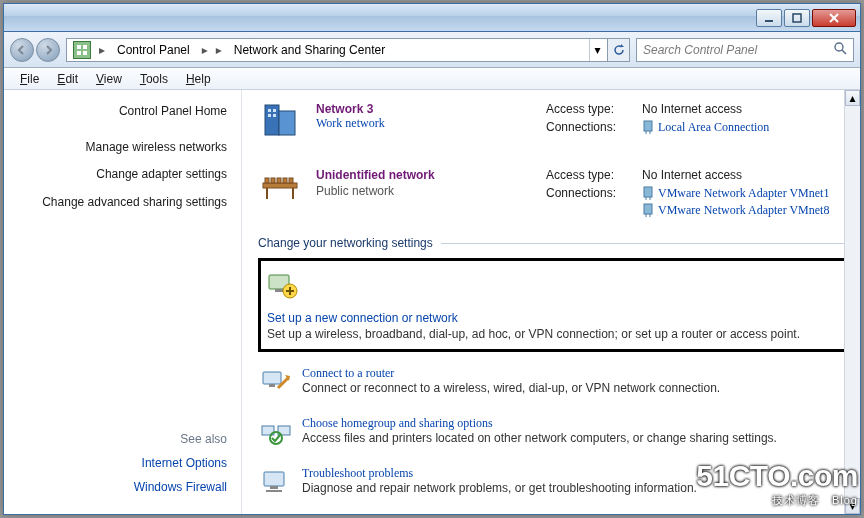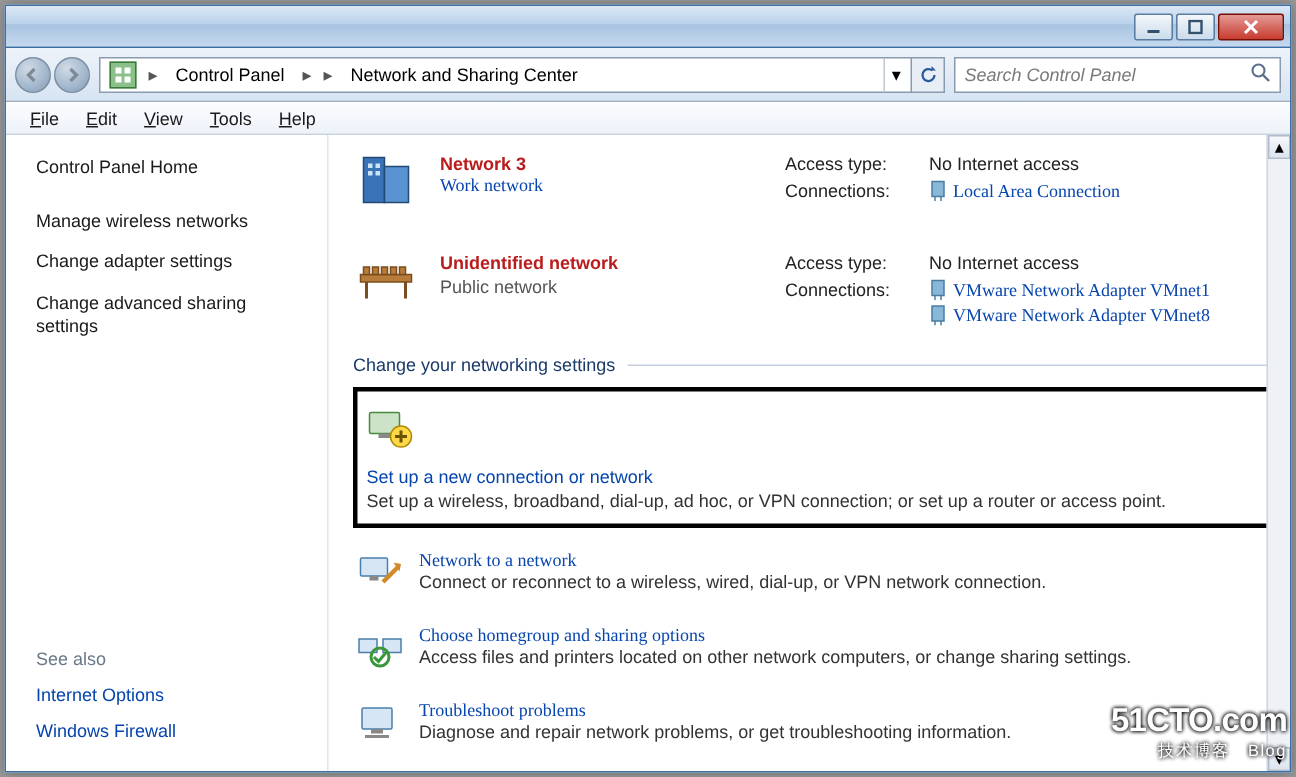--- a/index.html
+++ b/index.html
@@ -20,52 +20,52 @@
   .bc-sep { width:14px; height:100%; display:flex; align-items:center; justify-content:center; color:#555; }
   .bc-spacer { flex:1; }
   .bc-dd { width:16px; display:flex; align-items:center; justify-content:center; border-left:1px solid #c0c8d0; height:100%; }
   .refresh { width:22px; height:24px; border:1px solid #8a9bb0; border-left:none; background:#e8eef6; display:flex; align-items:center; justify-content:center; }
   .searchbox { width:218px; height:24px; background:#fff; border:1px solid #8a9bb0; margin-left:6px; display:flex; align-items:center; padding:0 6px; color:#7a7a7a; font-style:italic; }
   .searchbox .sicon { margin-left:auto; }
   .menubar { height:22px; background:linear-gradient(to bottom,#fcfdff,#edf2f9); border-bottom:1px solid #c8d2df; display:flex; align-items:center; padding:0 8px; gap:2px; }
   .menuitem { padding:2px 8px; color:#1a1a1a; }
   .menuitem .ul { text-decoration: underline; }
   .body { display:flex; height:calc(100% - 28px - 36px - 22px); }
-  .sidebar { width:215px; background:#fff; border-right:1px solid #e0e5ec; padding:14px 14px 10px 20px; display:flex; flex-direction:column; }
+  .sidebar { width:238px; background:#fff; border-right:1px solid #e0e5ec; padding:14px 14px 10px 20px; display:flex; flex-direction:column;text-align:right; }
   .sidelink { color:#1a1a1a; margin-bottom:12px; line-height:1.3; }
   .sidelink.head { font-weight:400; }
   .sidelink.link { color:#1a1a1a; }
   .side-spacer { flex:1; }
   .seealso { color:#6a7888; margin:10px 0 10px 0; }
   .sidebluelink { color:#0645ad; margin-bottom:10px; }
   .content { flex:1; padding:8px 12px 8px 16px; overflow-y:auto; position:relative; }
   .networks { display:flex; flex-direction:column; }
   .netrow { display:flex; align-items:flex-start; margin-bottom:12px; min-height:54px; }
   .neticon { width:44px; height:44px; margin-right:14px; flex-shrink:0; display:flex; align-items:center; justify-content:center; }
   .netinfo { flex:0 0 230px; padding-top:4px; }
-  .nettitle { font-weight:bold; color:#b91c1c; }
+  .nettitle { font-weight:bold; color:#701a75; }
   .netsub { color:#0645ad; margin-top:2px; }
   .netsub.gray { color:#555; }
   .netprops { flex:1; display:grid; grid-template-columns:90px auto; gap:4px 6px; padding-top:4px; }
   .proplabel { color:#222; }
   .propval { color:#222; }
   .connflex { display:flex; gap:4px; align-items:flex-start; }
   .smicon { width:12px; height:14px; flex-shrink:0; }
   .section-title { color:#1a3a6a; margin:6px 0 8px 0; display:flex; align-items:center; }
   .section-title::after { content:""; flex:1; height:1px; background:#c4d0df; margin-left:8px; }
   .tasks { }
   .task { display:flex; gap:10px; padding:6px 2px 12px; }
   .task.boxed { border:3px solid #000; padding:8px 6px; margin-bottom:8px;flex-direction:column; }
   .taskicon { width:32px; height:32px; flex-shrink:0; display:flex; align-items:center; justify-content:center; }
   .tasktitle { color:#0645ad; margin-bottom:2px; }
   .taskdesc { color:#333; }
   .scrollbar { position:absolute; right:0; top:0; bottom:0; width:16px; background:#eef1f6; border-left:1px solid #d0d6e0; }
   .scrollbtn { height:16px; background:linear-gradient(to bottom,#f6f8fb,#dde4ee); border:1px solid #b0bccd; display:flex; align-items:center; justify-content:center; }
   .watermark { position:absolute; right:6px; bottom:10px; color:#fff; font-family: Arial; text-align:right; text-shadow: 0 0 3px #000, 0 0 3px #000; z-index:10; }
-  .watermark .big { font-size:22px; font-weight:bold; letter-spacing:-0.5px; }
+  .watermark .big { font-size:30px; font-weight:bold; letter-spacing:-0.5px; }
   .watermark .small { font-size:11px; letter-spacing:1px; }
   a.link { color:#0645ad; text-decoration:none; cursor:pointer;font-family:Liberation Serif, serif; }
 </style>
 </head>
 <body>
 
 <div class="window">
   <div class="titlebar">
     <div class="tbtn">
         <svg viewBox="0 0 10 10">
@@ -251,21 +251,21 @@
         <div class="task">
           <div class="taskicon">
               <svg width="32" height="32" viewBox="0 0 32 32">
                 <rect x="3" y="6" width="18" height="12" rx="1" fill="#d7e6f5" stroke="#4a7faa"></rect>
                 <rect x="9" y="18" width="6" height="3" fill="#888"></rect>
                 <path d="M18 22 L28 12" stroke="#d08a2a" stroke-width="3"></path>
                 <polygon points="25,9 30,10 29,15" fill="#d08a2a"></polygon>
               </svg>
             </div>
           <div>
-            <a class="link tasktitle">Network to a network</a>
+            <a class="link tasktitle">Connect to a router</a>
             <div class="taskdesc">Connect or reconnect to a wireless, wired, dial-up, or VPN network connection.</div>
           </div>
         </div>
 
         <div class="task">
           <div class="taskicon">
               <svg width="32" height="32" viewBox="0 0 32 32">
                 <rect x="2" y="10" width="12" height="9" fill="#d7e6f5" stroke="#4a7faa"></rect>
                 <rect x="18" y="10" width="12" height="9" fill="#d7e6f5" stroke="#4a7faa"></rect>
                 <circle cx="16" cy="22" r="6" fill="none" stroke="#3a963a" stroke-width="2"></circle>

